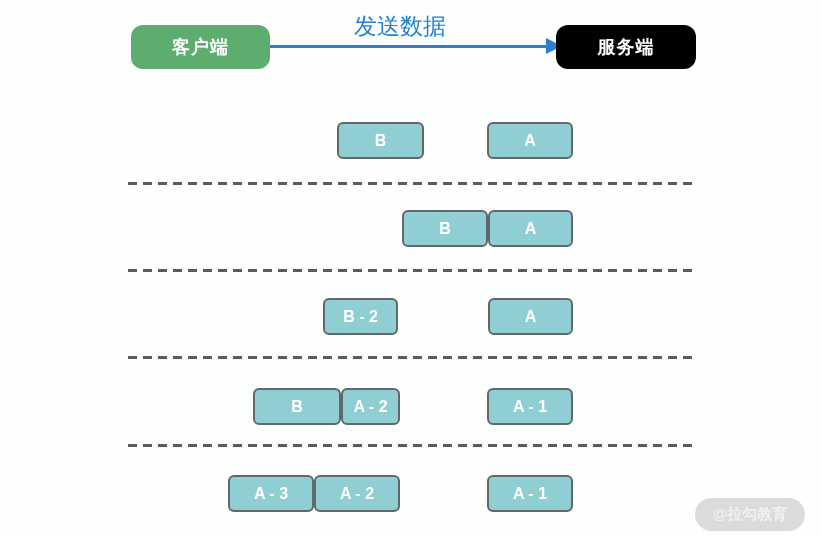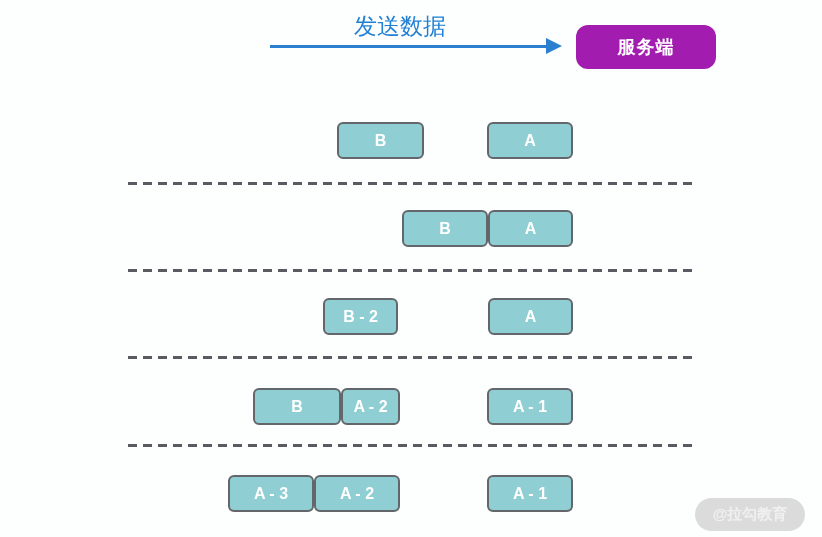--- a/index.html
+++ b/index.html
@@ -22,21 +22,21 @@
     border-radius: 12px;
     color: #ffffff;
     font-weight: bold;
     font-size: 18px;
     display: flex;
     align-items: center;
     justify-content: center;
     letter-spacing: 1px;
   }
   .client-box { left: 131px; top: 25px; width: 139px; background: #5cad6e; }
-  .server-box { left: 576px; top: 25px; width: 140px; background: #a21caf; text-align: center; }
+  .server-box { left: 556px; top: 25px; width: 140px; background: #000000; text-align: center; }
 
   
   .arrow-line {
     position: absolute;
     left: 270px; top: 45px;
     width: 277px; height: 3px;
     background: #2a7fd0;
   }
   .arrow-head {
     position: absolute;
@@ -97,20 +97,23 @@
     display: flex;
     align-items: center;
     justify-content: center;
   }
 </style>
 </head>
 <body>
 
 <div class="canvas">
 
+  <div class="endpoint client-box">
+    <span>客户端</span>
+  </div>
   <div class="arrow-line"></div>
   <div class="arrow-head"></div>
   <div class="arrow-label">发送数据</div>
   <div class="endpoint server-box">
     <span>服务端</span>
   </div>
 
   <div class="segment" style="left:337px; top:122px; width:87px;">B</div>
   <div class="segment" style="left:487px; top:122px; width:86px;">A</div>
 

